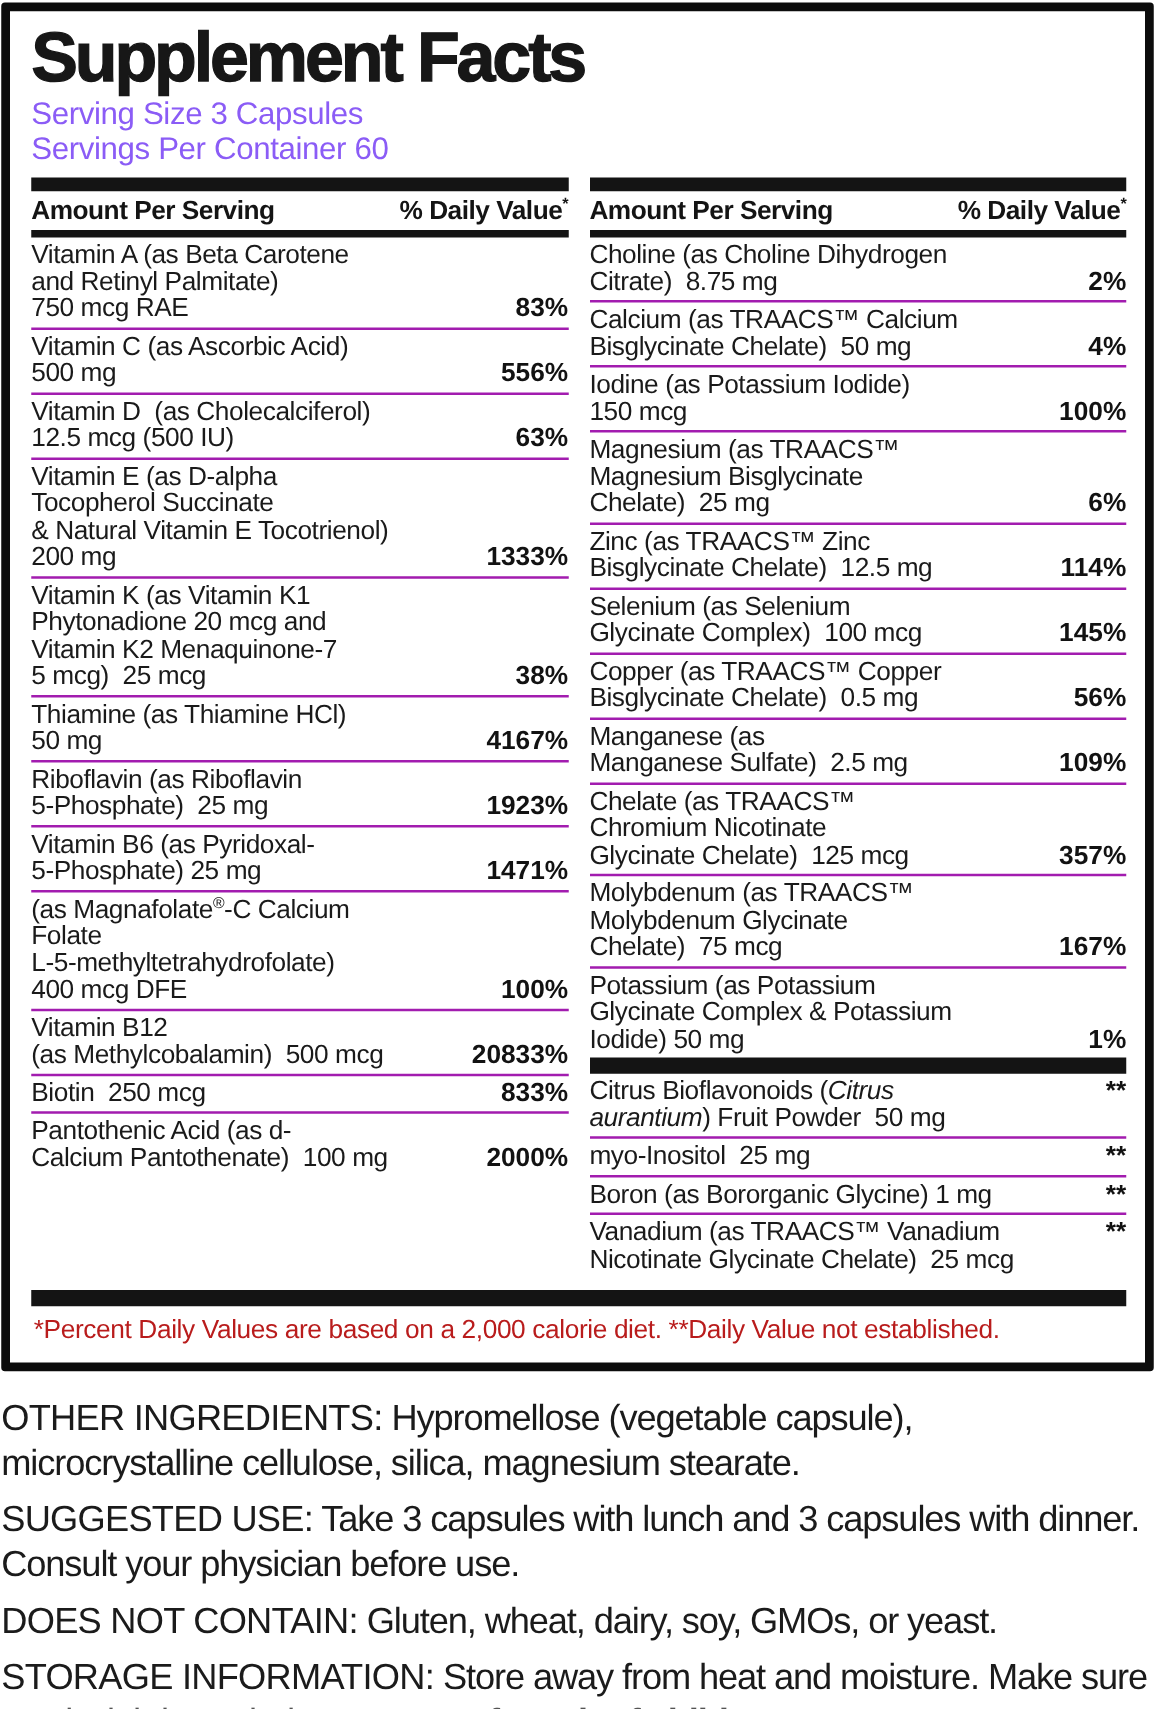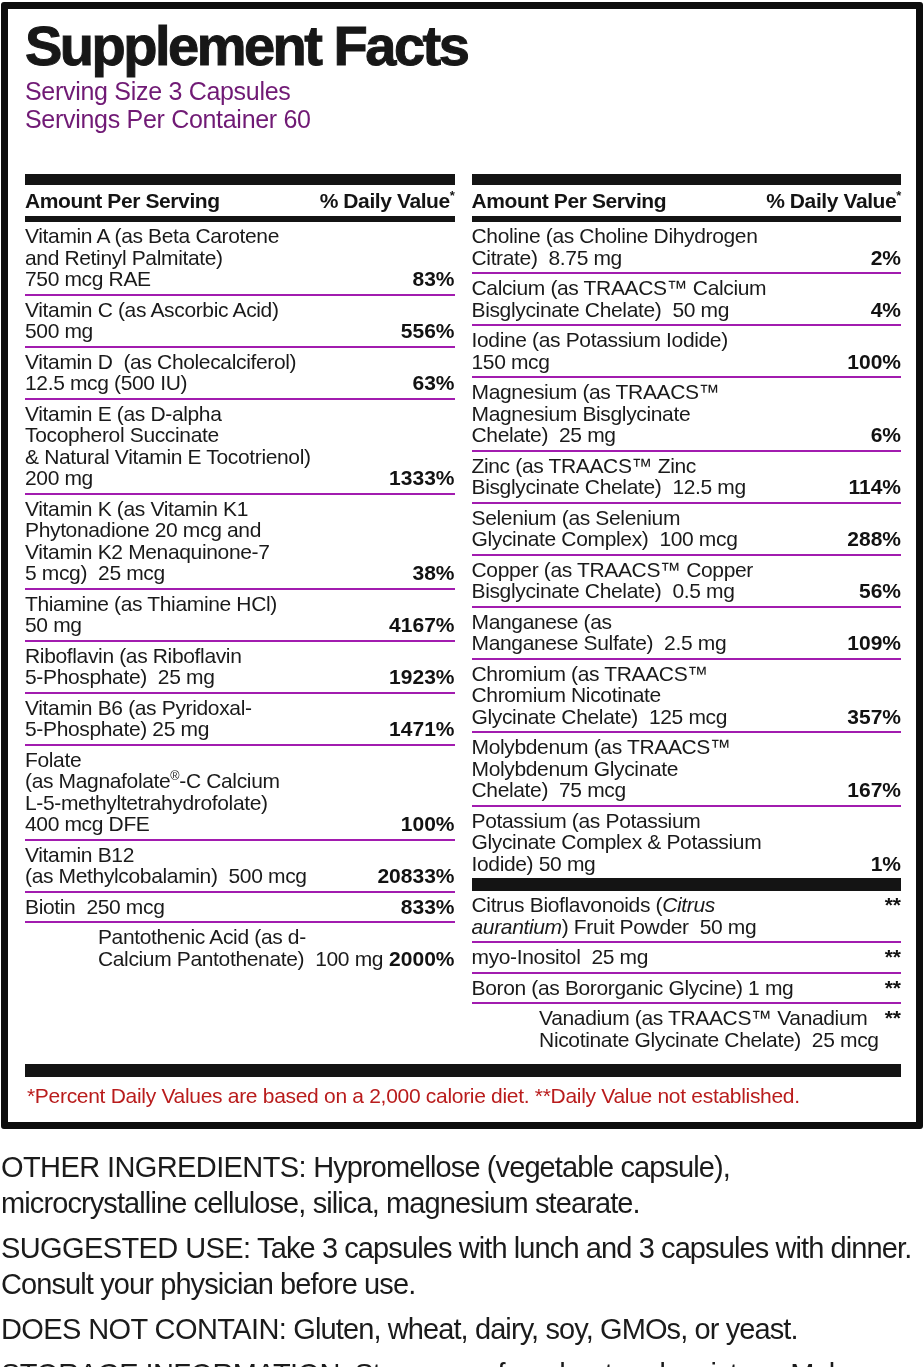--- a/index.html
+++ b/index.html
@@ -28,39 +28,39 @@
     letter-spacing:-2.5px;
     line-height:58px;
     margin:2px 0 2px 0;
     color:#171717;
     -webkit-text-stroke:1px #171717;
   }
   .serving-line{
     font-size:25px;
     line-height:28px;
     letter-spacing:-0.3px;
-    color:#701a75;
+    color:#8b5cf6;
   }
   .columns{display:flex;gap:17px;margin-top:9px;}
-  .col{flex:1;min-width:0;display:flex;flex-direction:column;margin-top:32px;}
+  .col{flex:1;min-width:0;display:flex;flex-direction:column;}
   .col-head{
     border-top:11px solid #141414;
     border-bottom:6px solid #141414;
     display:flex;justify-content:space-between;align-items:baseline;
     padding:4px 0 3px 0;
     font-weight:bold;font-size:21px;letter-spacing:-0.4px;
   }
   .ch-dv .ast{font-size:13px;vertical-align:super;line-height:0;}
   .rows{display:flex;flex-direction:column;}
   .row{
     display:flex;justify-content:space-between;
     padding:3px 0 4px 0;
     border-bottom:2px solid #a21caf;
   }
-  .rows .row:last-child{border-bottom:none;justify-content:flex-end;}
+  .rows .row:last-child{border-bottom:none;}
   .row.no-bottom{border-bottom:none;}
   .row.thick-top{border-top:13px solid #141414;}
   .nname{font-size:21px;line-height:21.5px;letter-spacing:-0.35px;color:#1a1a1a;}
   .nname .line{white-space:pre;}
   .nname .it{font-style:italic;}
   .nname sup{font-size:60%;line-height:0;}
   .dv{
     font-weight:bold;font-size:21px;line-height:21.5px;
     align-self:flex-end;padding-left:6px;white-space:nowrap;color:#121212;
   }
@@ -153,22 +153,22 @@
             </div>
             <div class="row">
               <div class="nname">
                 <div class="line">Vitamin B6 (as Pyridoxal-</div>
                 <div class="line">5-Phosphate) 25 mg</div>
               </div>
               <div class="dv">1471%</div>
             </div>
             <div class="row">
               <div class="nname">
+                <div class="line">(as Magnafolate<sup>®</sup>-C Calcium</div>
                 <div class="line">Folate</div>
-                <div class="line">(as Magnafolate<sup>®</sup>-C Calcium</div>
                 <div class="line">L-5-methyltetrahydrofolate)</div>
                 <div class="line">400 mcg DFE</div>
               </div>
               <div class="dv">100%</div>
             </div>
             <div class="row">
               <div class="nname">
                 <div class="line">Vitamin B12</div>
                 <div class="line">(as Methylcobalamin)  500 mcg</div>
               </div>
@@ -230,39 +230,39 @@
                 <div class="line">Zinc (as TRAACS™ Zinc</div>
                 <div class="line">Bisglycinate Chelate)  12.5 mg</div>
               </div>
               <div class="dv">114%</div>
             </div>
             <div class="row">
               <div class="nname">
                 <div class="line">Selenium (as Selenium</div>
                 <div class="line">Glycinate Complex)  100 mcg</div>
               </div>
-              <div class="dv">288%</div>
+              <div class="dv">145%</div>
             </div>
             <div class="row">
               <div class="nname">
                 <div class="line">Copper (as TRAACS™ Copper</div>
                 <div class="line">Bisglycinate Chelate)  0.5 mg</div>
               </div>
               <div class="dv">56%</div>
             </div>
             <div class="row">
               <div class="nname">
                 <div class="line">Manganese (as</div>
                 <div class="line">Manganese Sulfate)  2.5 mg</div>
               </div>
               <div class="dv">109%</div>
             </div>
             <div class="row">
               <div class="nname">
-                <div class="line">Chromium (as TRAACS™</div>
+                <div class="line">Chelate (as TRAACS™</div>
                 <div class="line">Chromium Nicotinate</div>
                 <div class="line">Glycinate Chelate)  125 mcg</div>
               </div>
               <div class="dv">357%</div>
             </div>
             <div class="row">
               <div class="nname">
                 <div class="line">Molybdenum (as TRAACS™</div>
                 <div class="line">Molybdenum Glycinate</div>
                 <div class="line">Chelate)  75 mcg</div>

